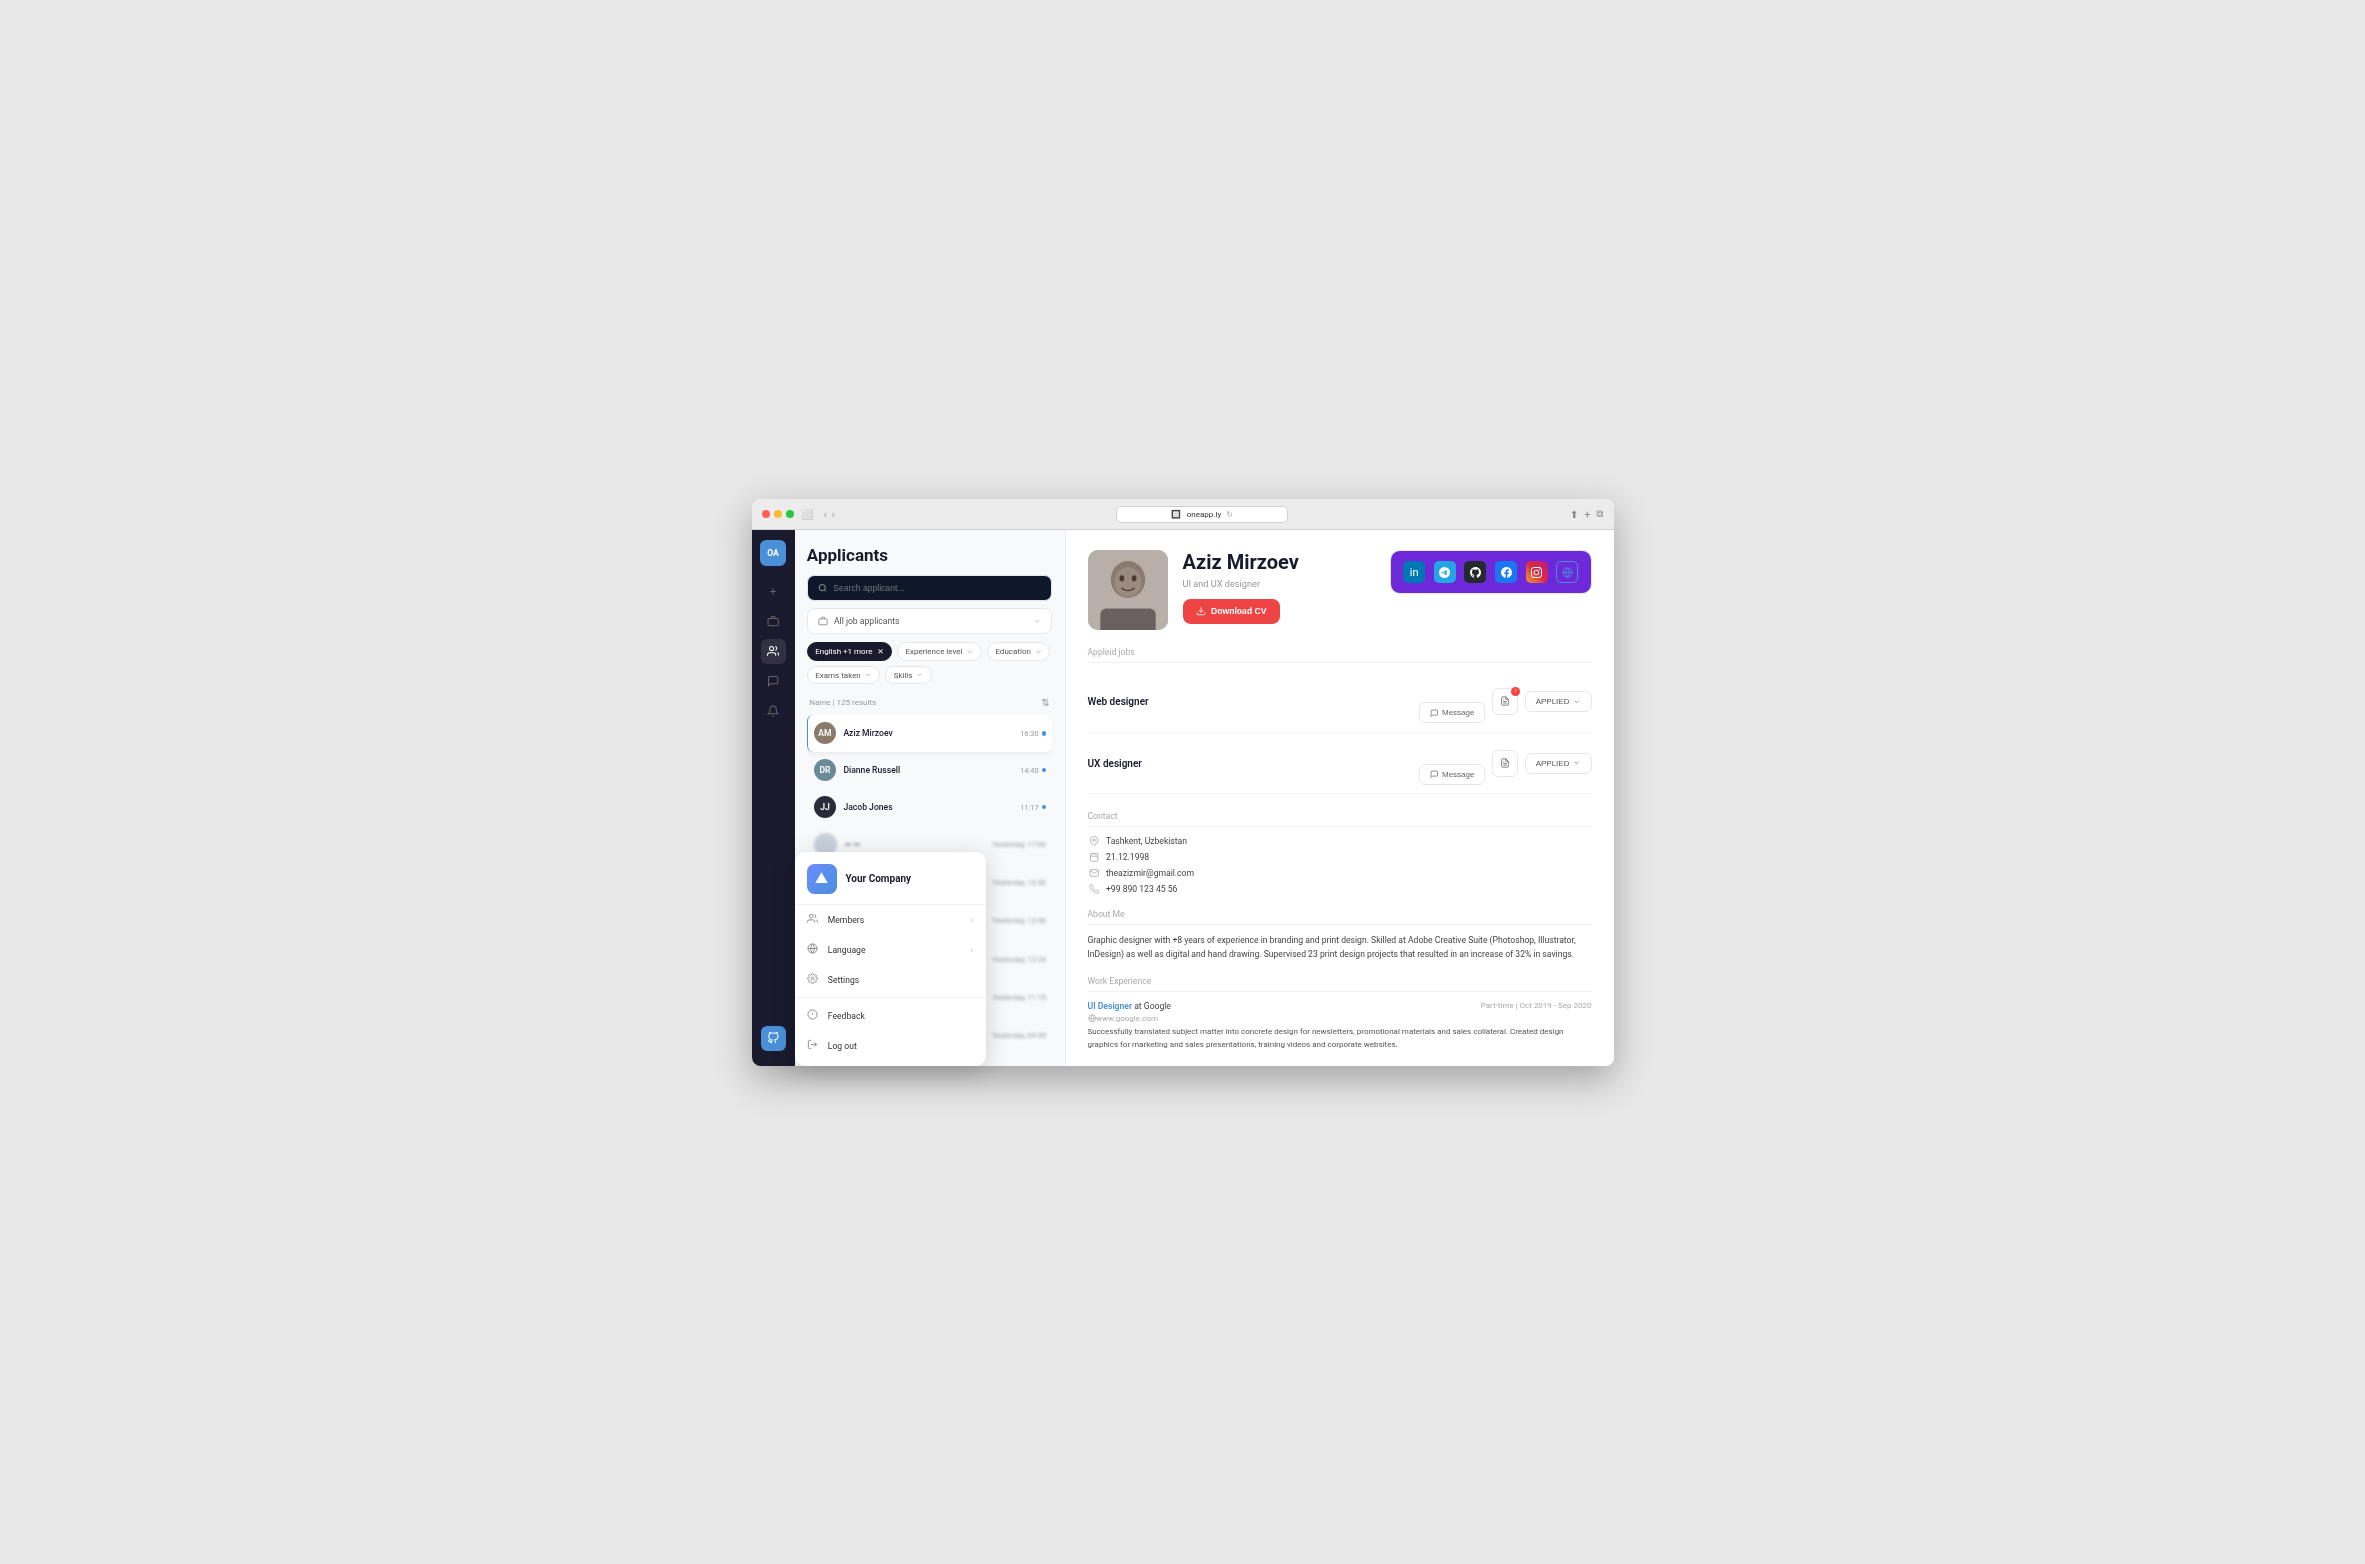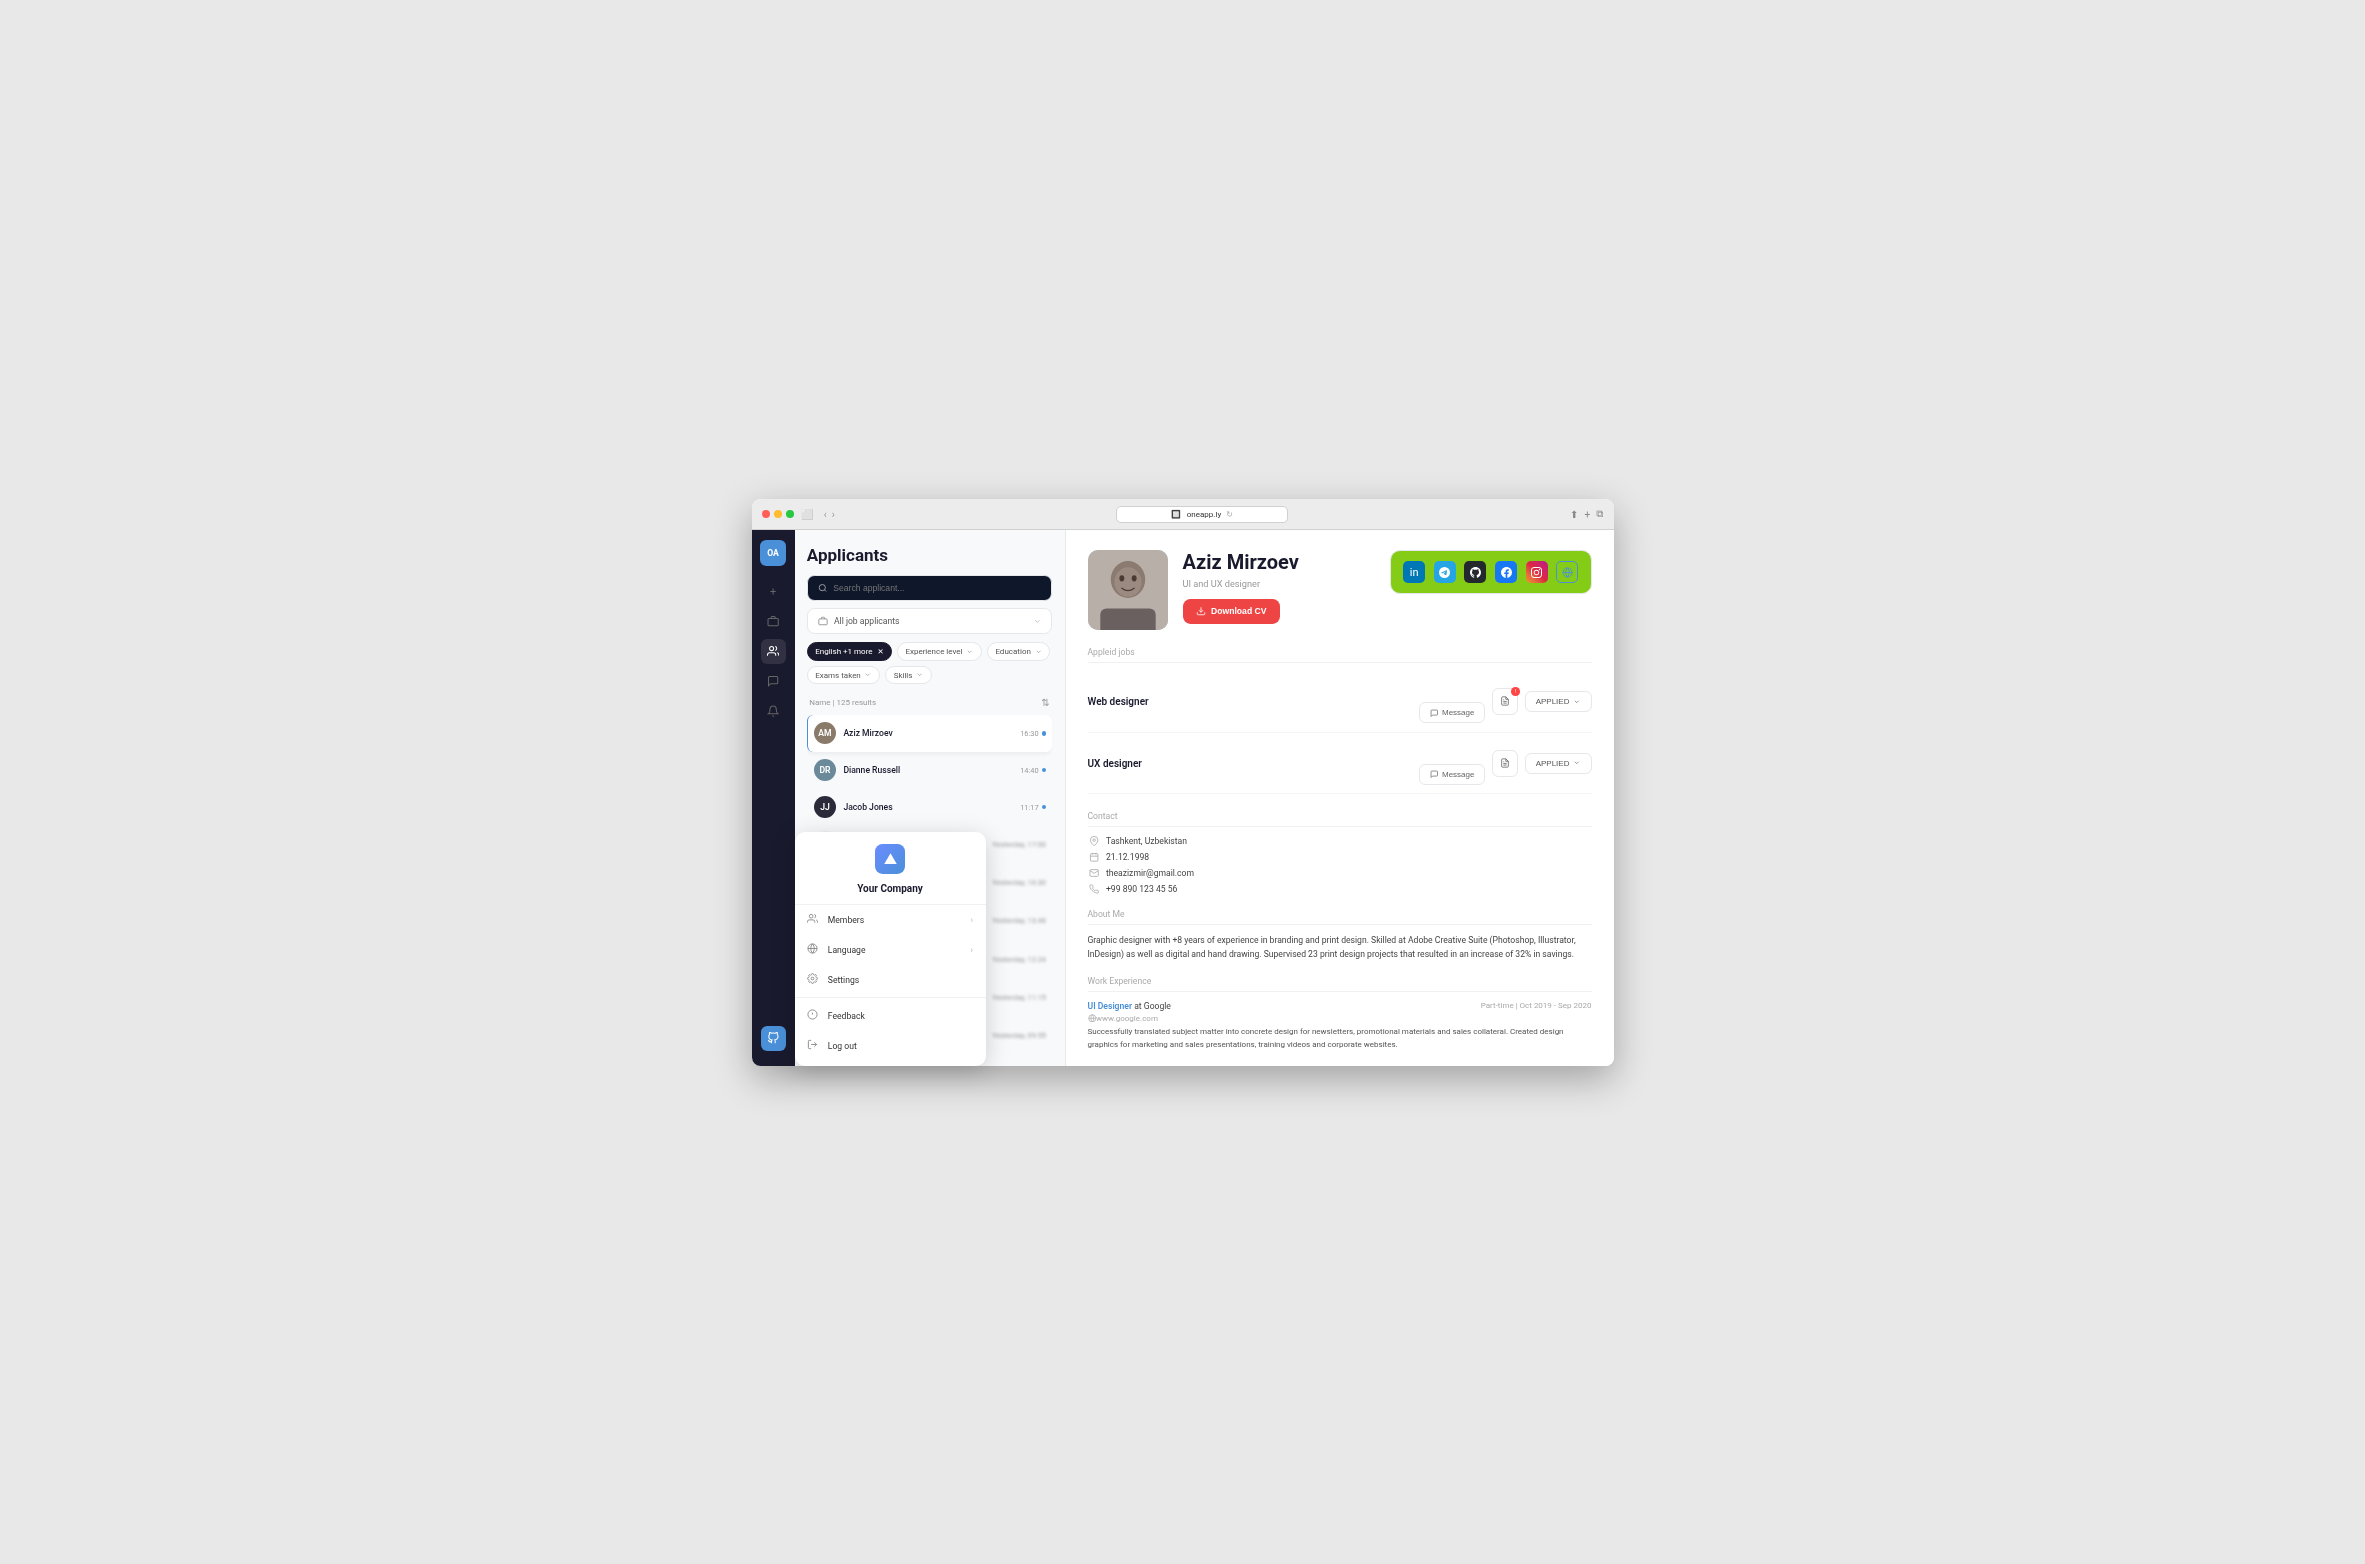--- a/index.html
+++ b/index.html
@@ -300,21 +300,21 @@
       border-radius: 7.4px;
       padding: 7.4px 13.6px;
       font-size: 8.6px;
       font-weight: 600;
       cursor: pointer;
       display: flex;
       align-items: center;
       gap: 5px;
     }
     .social-links {
-      background: #84cc16;
+      background: #6d28d9;
       border: 0.9px solid #e5e7eb;
       border-radius: 10px;
       padding: 10px 12.3px;
       display: flex;
       gap: 8.6px;
       align-items: center;
       margin-left: auto;
       align-self: flex-start;
     }
     .social-icon {
@@ -443,21 +443,20 @@
       box-shadow: 0 5px 25px rgba(0,0,0,0.18);
       padding: 0 0 5px;
       z-index: 100;
     }
     .company-header {
       display: flex;
       align-items: center;
       gap: 8.6px;
       padding: 12.3px 12.3px 10px;
       border-bottom: 0.6px solid #f0f0f0;
-      flex-direction: column;
     }
     .company-logo {
       width: 30px;
       height: 30px;
       border-radius: 7.4px;
       background: linear-gradient(135deg, #6B8CFF, #4a90d9);
       display: flex;
       align-items: center;
       justify-content: center;
       font-size: 13.6px;

